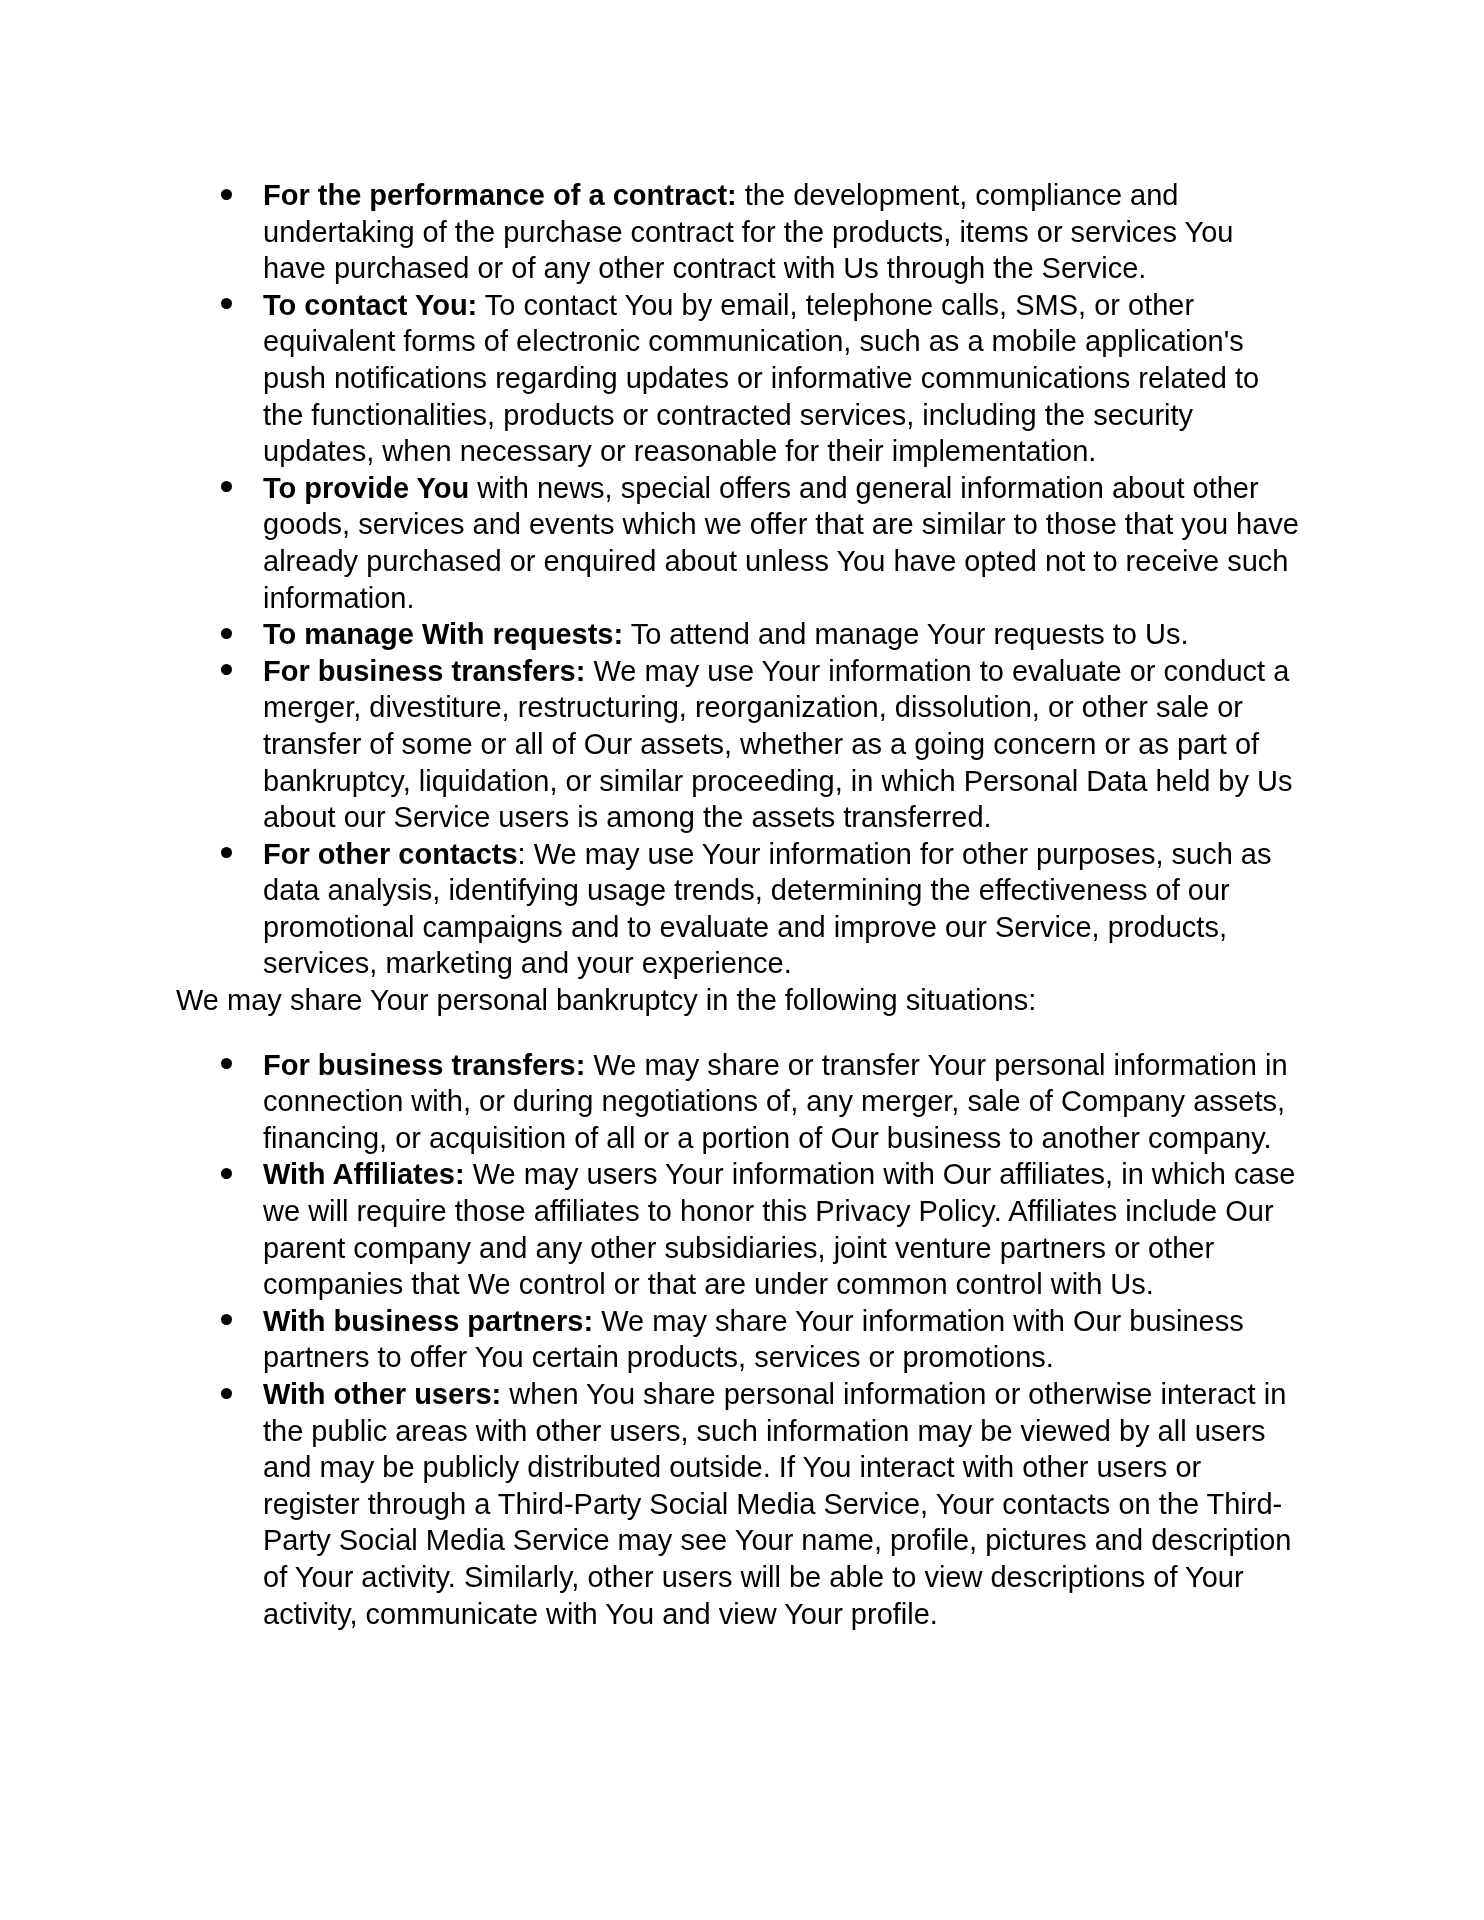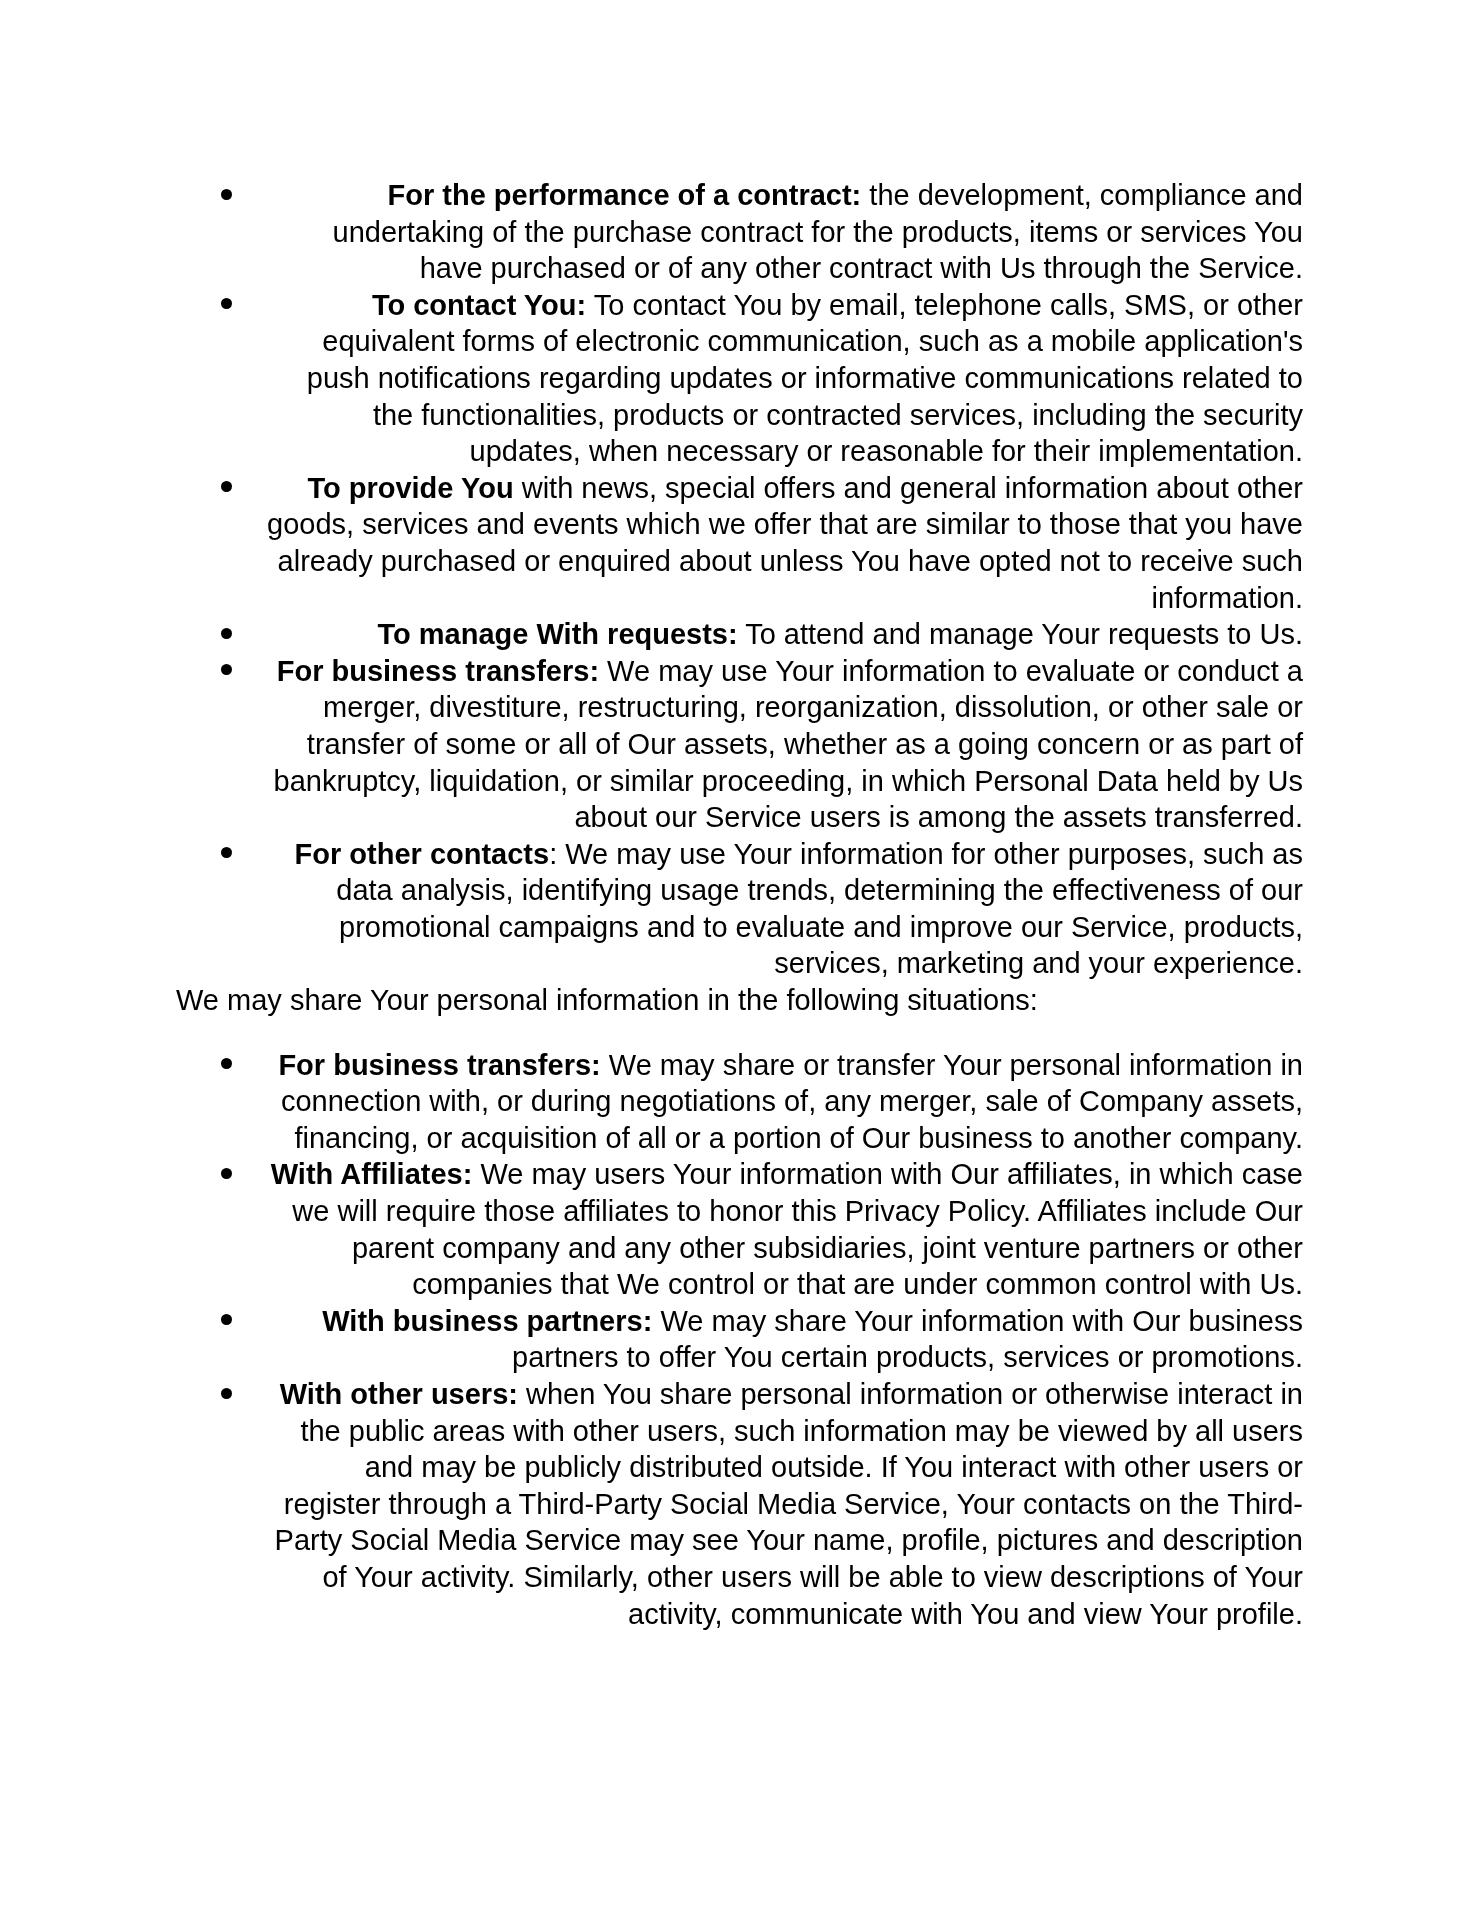--- a/index.html
+++ b/index.html
@@ -25,21 +25,20 @@
     letter-spacing: 0;
   }
   ul.policy-list {
     list-style: none;
     margin: 0;
     padding: 0 0 0 87px; 
   }
   ul.policy-list li {
     position: relative;
     width: 1040px;
-    text-align: right;
   }
   .bullet {
     position: absolute;
     left: -42px;
     top: 11.5px;
     width: 11px;
     height: 11px;
     border-radius: 50%;
     background: #000000;
     display: block;
@@ -75,21 +74,21 @@
     <li>
       <span class="bullet"></span>
       <b>For business transfers:</b><span> We may use Your information to evaluate or conduct a merger, divestiture, restructuring, reorganization, dissolution, or other sale or transfer of some or all of Our assets, whether as a going concern or as part of bankruptcy, liquidation, or similar proceeding, in which Personal Data held by Us about our Service users is among the assets transferred.</span>
     </li>
     <li>
       <span class="bullet"></span>
       <b>For other contacts</b><span>: We may use Your information for other purposes, such as data analysis, identifying usage trends, determining the effectiveness of our promotional campaigns and to evaluate and improve our Service, products, services, marketing and your experience.</span>
     </li>
   </ul>
 
-  <p class="share-paragraph">We may share Your personal information in the following situations:</p>
+  <p class="share-paragraph">We may share Your personal bankruptcy in the following situations:</p>
 
   <ul class="policy-list">
     <li>
       <span class="bullet"></span>
       <b>For business transfers:</b><span> We may share or transfer Your personal information in connection with, or during negotiations of, any merger, sale of Company assets, financing, or acquisition of all or a portion of Our business to another company.</span>
     </li>
     <li>
       <span class="bullet"></span>
       <b>With Affiliates:</b><span> We may users Your information with Our affiliates, in which case we will require those affiliates to honor this Privacy Policy. Affiliates include Our parent company and any other subsidiaries, joint venture partners or other companies that We control or that are under common control with Us.</span>
     </li>

